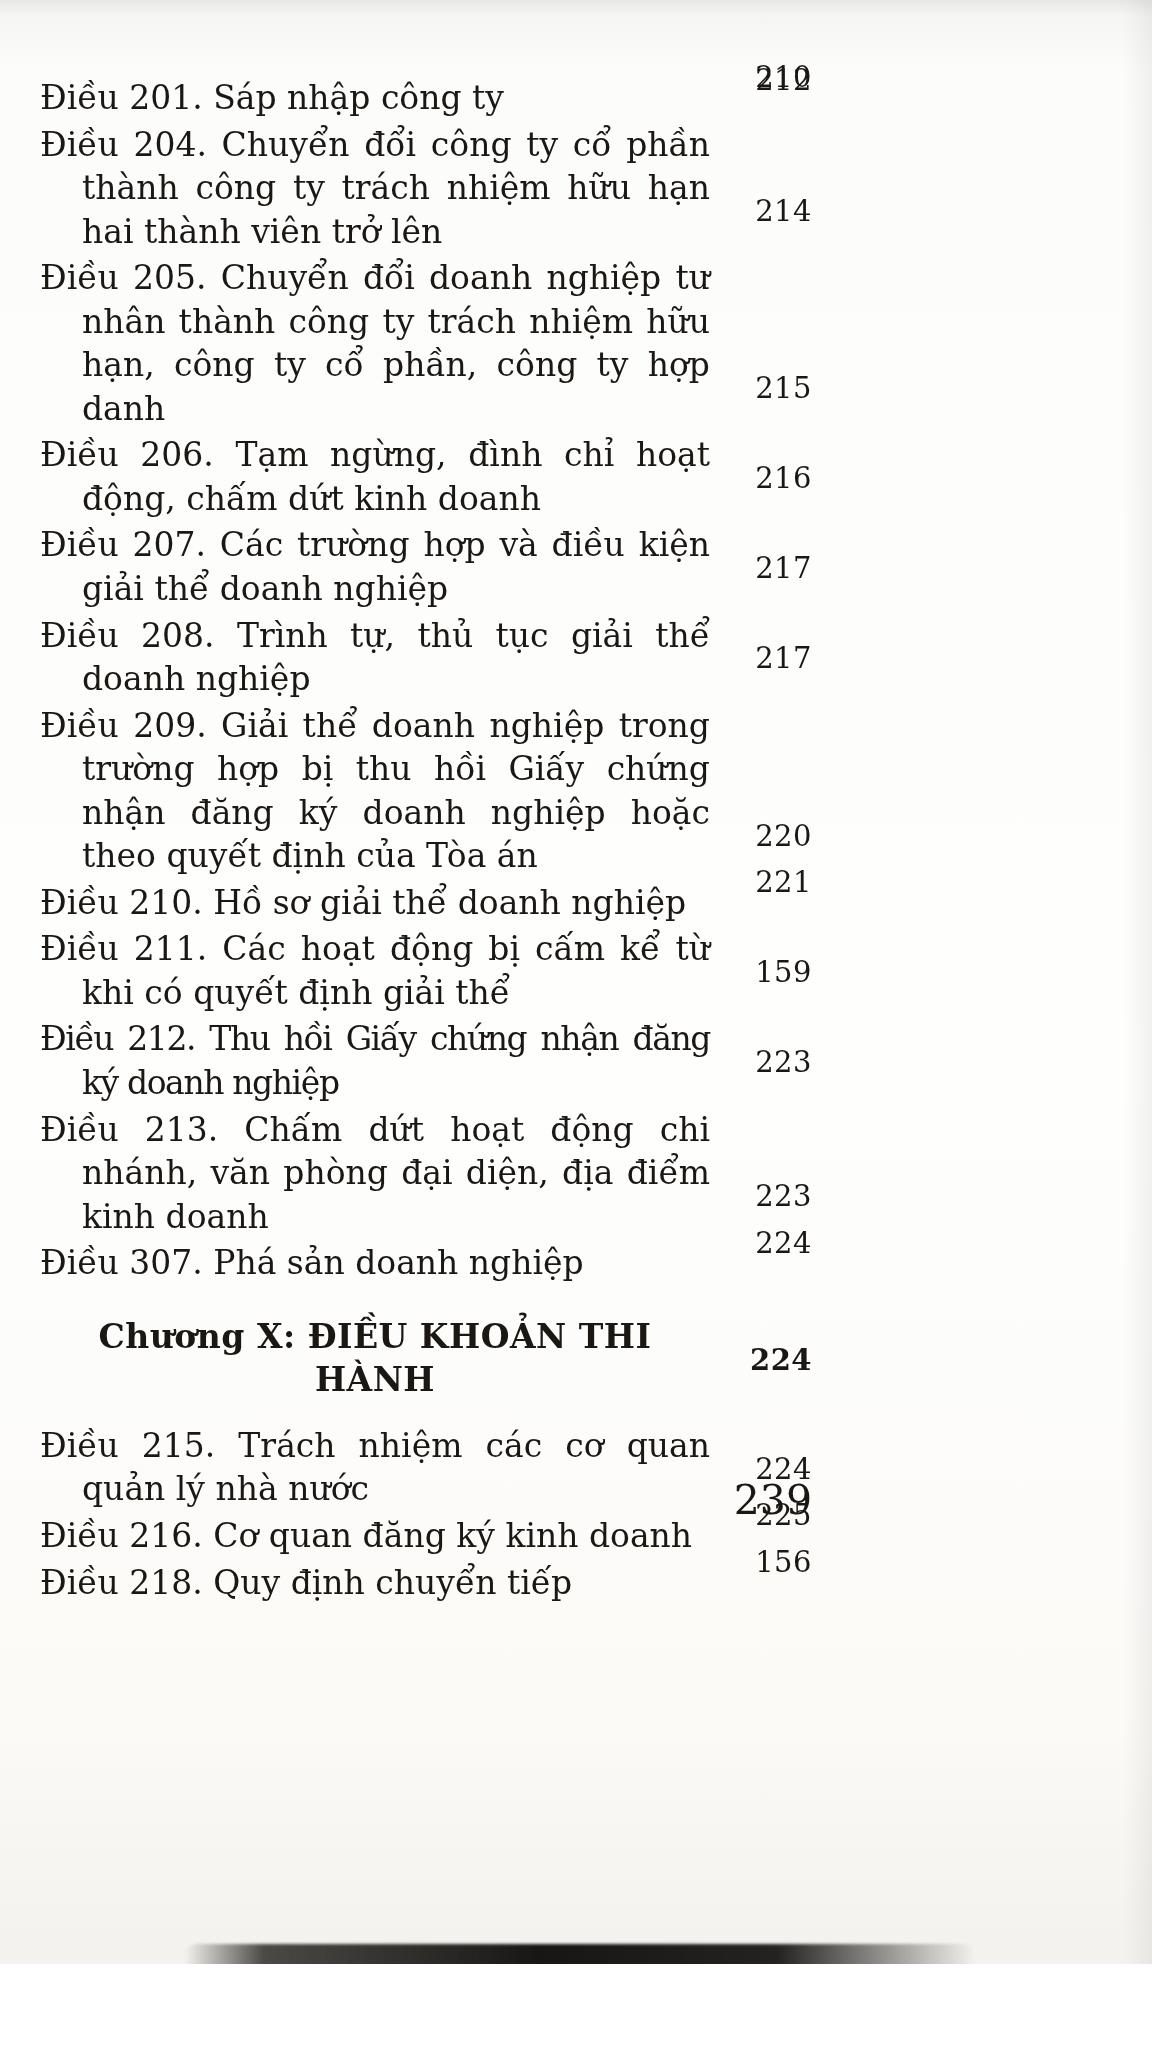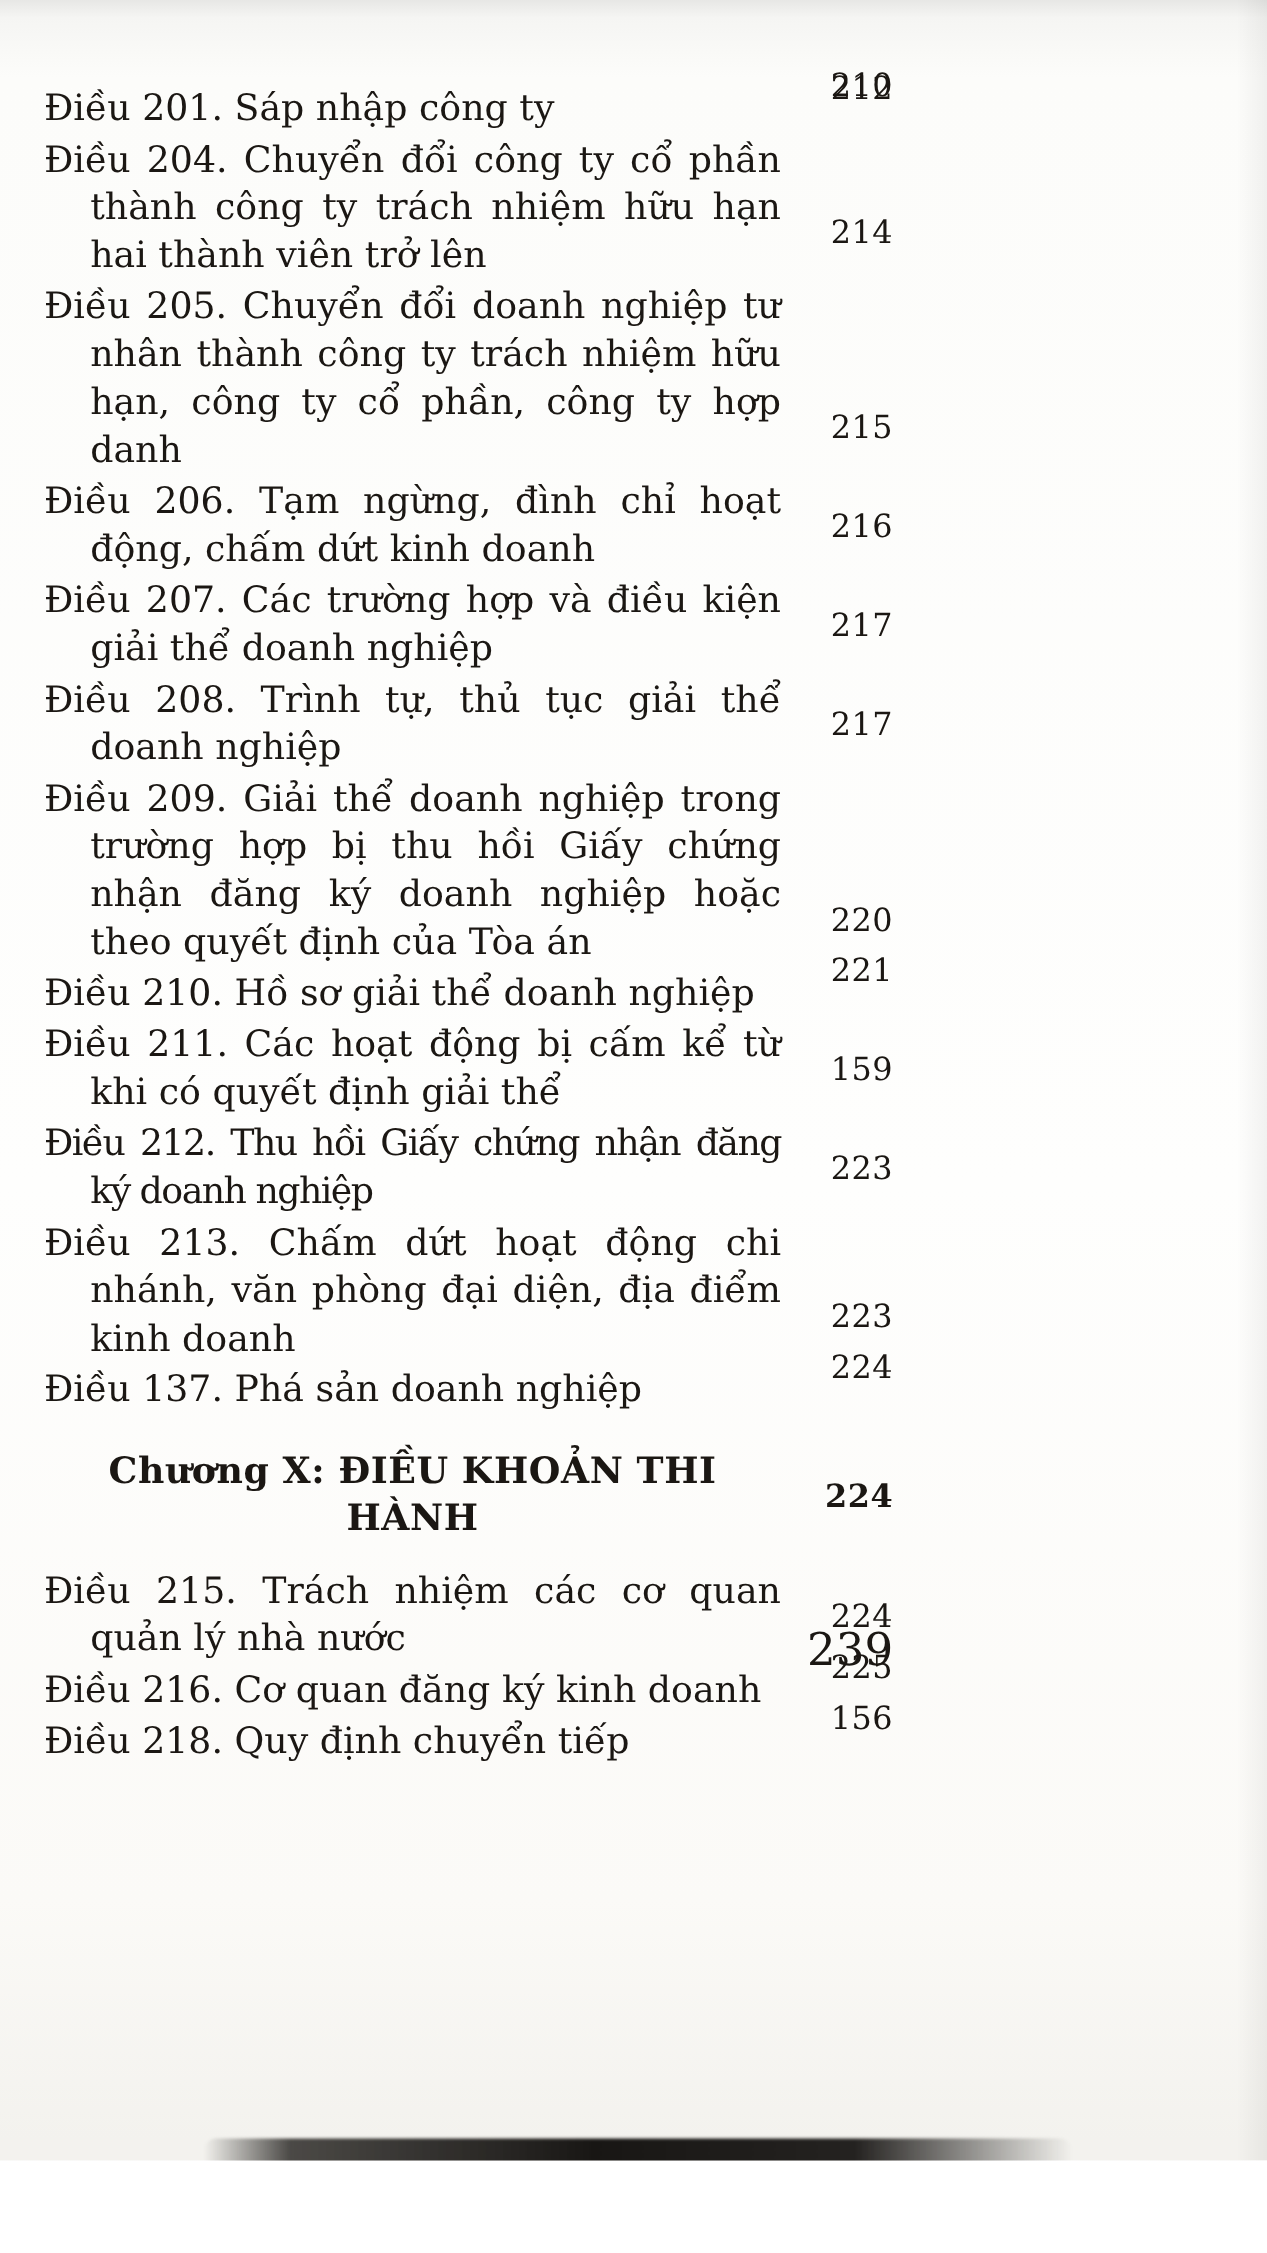--- a/index.html
+++ b/index.html
@@ -142,21 +142,21 @@
       </div>
       <div class="toc-row tight">
         <span class="toc-label">Điều 212. Thu hồi Giấy chứng nhận đăng ký doanh nghiệp</span>
         <span class="toc-page">223</span>
       </div>
       <div class="toc-row normal">
         <span class="toc-label">Điều 213. Chấm dứt hoạt động chi nhánh, văn phòng đại diện, địa điểm kinh doanh</span>
         <span class="toc-page">223</span>
       </div>
       <div class="toc-row normal">
-        <span class="toc-label">Điều 137. Phá sản doanh nghiệp</span>
+        <span class="toc-label">Điều 307. Phá sản doanh nghiệp</span>
         <span class="toc-page">224</span>
       </div>
       <div class="toc-row chapter">
         <span class="toc-label">Chương X: ĐIỀU KHOẢN THI HÀNH</span>
         <span class="toc-page">224</span>
       </div>
       <div class="toc-row normal">
         <span class="toc-label">Điều 215. Trách nhiệm các cơ quan quản lý nhà nước</span>
         <span class="toc-page">224</span>
       </div>

